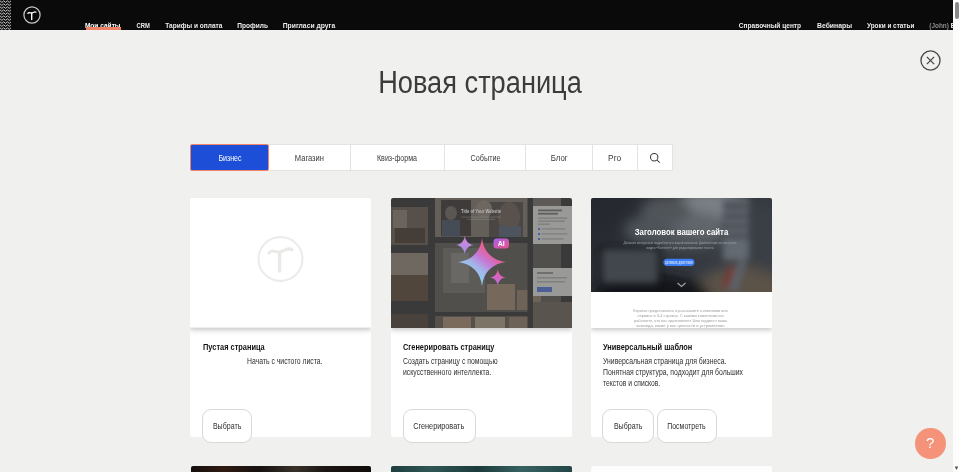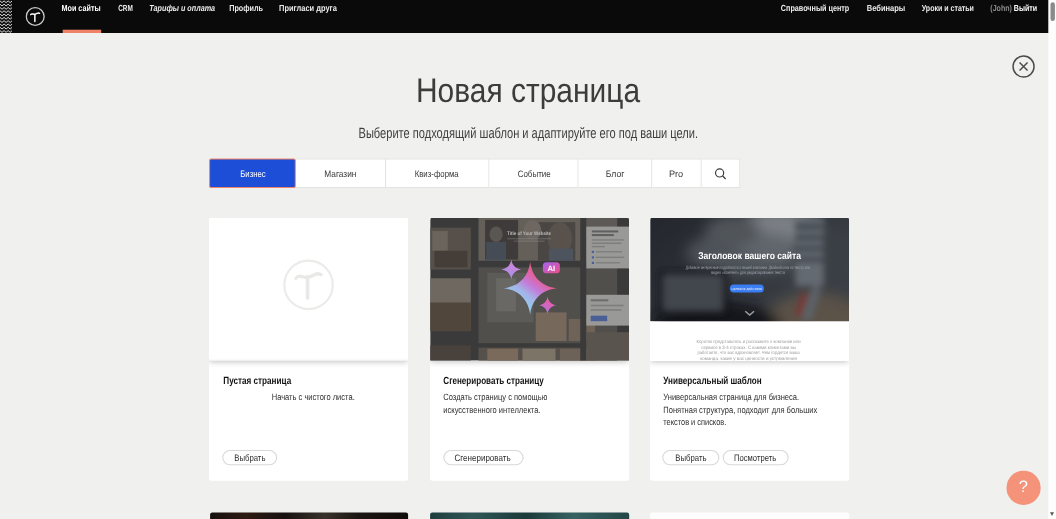--- a/index.html
+++ b/index.html
@@ -8,21 +8,21 @@
   body { font-family:"Liberation Sans", sans-serif; background:#f0f0ee; position:relative; }
   #page { position:absolute; inset:0; }
   .fx { display:inline-block; transform:scaleX(var(--sx,.82)); transform-origin:0 50%; white-space:nowrap; }
   .fxc { display:inline-block; transform:scaleX(var(--sx,.82)); transform-origin:50% 50%; white-space:nowrap; }
 
   
   #topbar { position:absolute; left:0; top:0; width:954px; height:30px; background:#0a0a0a; }
   #zigzag { position:absolute; left:0; top:0; width:11px; height:30px; }
   .logo { position:absolute; left:23px; top:6px; width:18px; height:18px; }
   .nav { position:absolute; top:0; height:30px; }
-  .nav a { --sx:.82; position:absolute; top:0; height:30px; font-size:8px; font-weight:bold; color:#ececec; text-decoration:none; display:flex; align-items:flex-start; justify-content:center; padding-top:2.5px; }
+  .nav a { --sx:.82; position:absolute; top:0; height:30px; font-size:8px; font-weight:bold; color:#ececec; text-decoration:none; display:flex; align-items:flex-end; justify-content:center; padding-top:2.5px;margin-left:29px; }
   .nav a.active { color:#fff; }
   .nav a.active::after { content:""; position:absolute; left:0; right:0; bottom:0; height:3px; background:#ef8167; }
   .gray { color:#8d8d8d; font-weight:bold; }
 
   
   #closebtn { position:absolute; left:920px; top:49.5px; width:21px; height:21px; }
 
   
   #h1wrap { --sx:.878; position:absolute; left:0; top:67.4px; width:961px; line-height:31px; text-align:center; font-size:31px; color:#3c3c3c; }
   #subwrap { --sx:.752; position:absolute; left:0; top:114px; width:961px; line-height:14px; text-align:center; font-size:13.4px; color:#3f3f3f; }
@@ -32,21 +32,21 @@
   .tab { --sx:.85; height:27px; border:1px solid #e3e3e1; border-left:none; background:#fff; color:#3a3a3a; font-size:8.5px; display:flex; align-items:center; justify-content:center; }
   .tab.first { border-left:1px solid #e3e3e1; }
   .tab.active { background:#1d4ed8; border-color:#f28368; color:#fff; border-radius:2px; }
 
   
   .card { position:absolute; width:181px; background:#fff; border-radius:2px; overflow:hidden; }
   .row1 { top:198px; height:239px; }
   .cimg { position:absolute; left:0; top:0; width:181px; height:130px; overflow:hidden; box-shadow:0 2px 5px rgba(50,50,50,0.28); }
   .ctitle { --sx:.78; position:absolute; top:342.3px; line-height:10px; font-size:9.5px; font-weight:bold; color:#111; }
   .cdesc { --sx:.825; position:absolute; top:356.2px; line-height:10.9px; font-size:8.3px; color:#2e2e2e; }
-  .btn { --sx:.83; position:absolute; top:408.8px; height:14px; border:1px solid #d8d8d6; border-radius:9px; background:#fff; color:#2e2e2e; font-size:8.5px; display:inline-flex; align-items:center; justify-content:center; }
+  .btn { --sx:.83; position:absolute; top:408.8px; height:34px; border:1px solid #d8d8d6; border-radius:9px; background:#fff; color:#2e2e2e; font-size:8.5px; display:inline-flex; align-items:center; justify-content:center; }
 
   #card1 { left:190px; }
   #card2 { left:390.5px; }
   #card3 { left:591px; }
 
   
   #help { position:absolute; left:915px; top:428px; width:30.5px; height:30.5px; border-radius:50%; background:#f5927a; color:#fff; font-size:15px; text-align:center; line-height:30px; }
   #sbar { position:absolute; right:0; top:0; width:7px; height:472px; background:#fdfdfd; }
   #sthumb { position:absolute; right:1.5px; top:2px; width:3.5px; height:17px; border-radius:2px; background:#8a8a8a; }
   #sarrow { position:absolute; right:0px; bottom:1px; width:7px; text-align:center; font-size:6px; color:#555; }
@@ -76,21 +76,21 @@
       <path d="M6.5 9.8 C8 7.6 9.5 9.8 12 9.2 C14.5 8.6 15.5 6.8 17.3 8.2" fill="none" stroke="#fff" stroke-width="1.7" stroke-linecap="round"></path>
       <path d="M11.6 9.6 L11.6 18" fill="none" stroke="#fff" stroke-width="1.8" stroke-linecap="round"></path>
     </svg>
     <div class="nav">
       <a class="active" style="left:56.5px; width:35px;">
           <span class="fxc">Мои сайты</span>
         </a>
       <a style="left:106.5px; width:15px; --sx:.73;">
           <span class="fxc">CRM</span>
         </a>
-      <a style="left:136.5px; width:57.5px;font-style:italic;">
+      <a style="left:136.5px; width:57.5px;">
           <span class="fxc">Тарифы и оплата</span>
         </a>
       <a style="left:209px; width:30px;">
           <span class="fxc">Профиль</span>
         </a>
       <a style="left:254px; width:52.5px; --sx:.848;">
           <span class="fxc">Пригласи друга</span>
         </a>
       <a style="left:710px; width:62.5px;">
           <span class="fxc">Справочный центр</span>
@@ -106,21 +106,20 @@
         </a>
     </div>
   </div>
 
   <svg id="closebtn" viewBox="0 0 22 22">
     <circle cx="11" cy="11" r="10" fill="none" stroke="#4a4a4a" stroke-width="1.4"></circle>
     <path d="M7.2 7.2 L14.8 14.8 M14.8 7.2 L7.2 14.8" stroke="#4a4a4a" stroke-width="1.4" fill="none"></path>
   </svg>
 
   <div id="h1wrap"><span class="fxc">Новая страница</span></div>
-  <div id="subwrap"><span class="fxc">Выберите подходящий шаблон и адаптируйте его под ваши цели.</span></div>
 
   <div id="tabs">
     <div class="tab active first" style="width:79px; --sx:.828;">
         <span class="fxc">Бизнес</span>
       </div>
     <div class="tab" style="width:81.6px; --sx:.89;">
         <span class="fxc">Магазин</span>
       </div>
     <div class="tab" style="width:94.4px; --sx:.834;">
         <span class="fxc">Квиз-форма</span>

